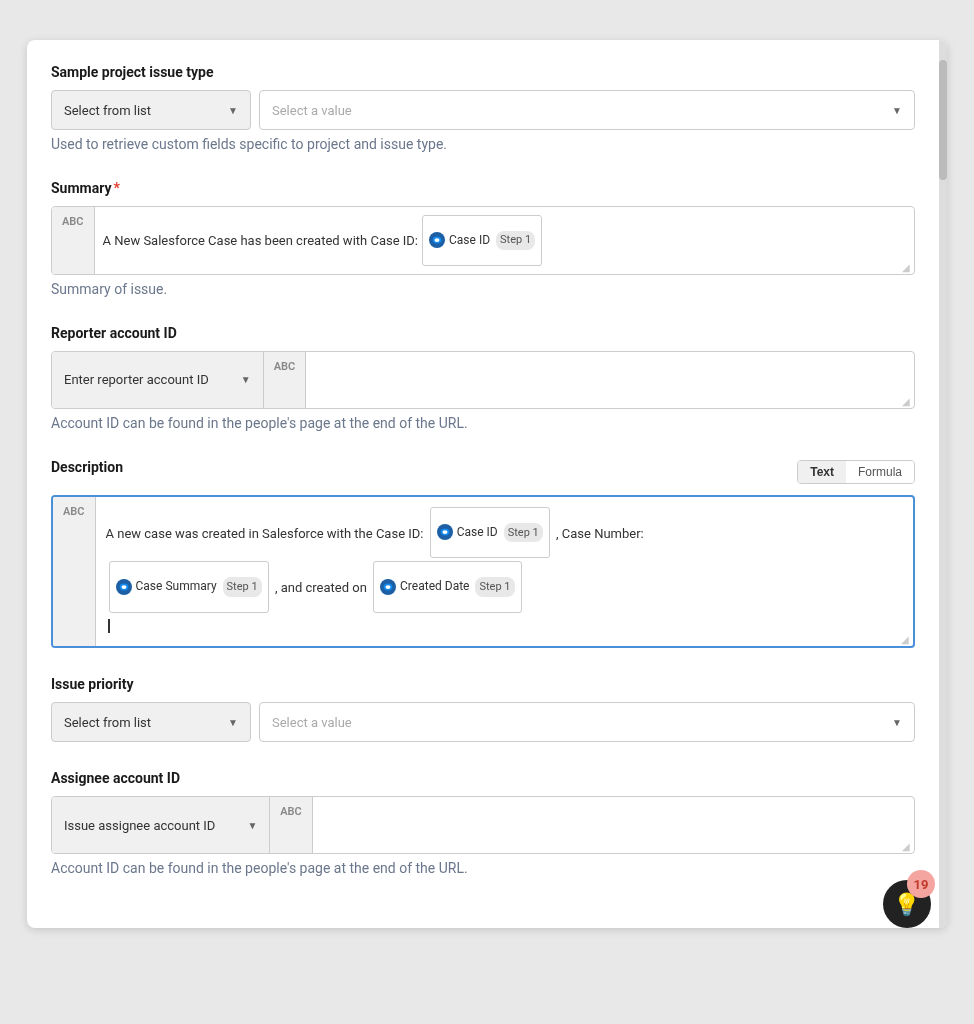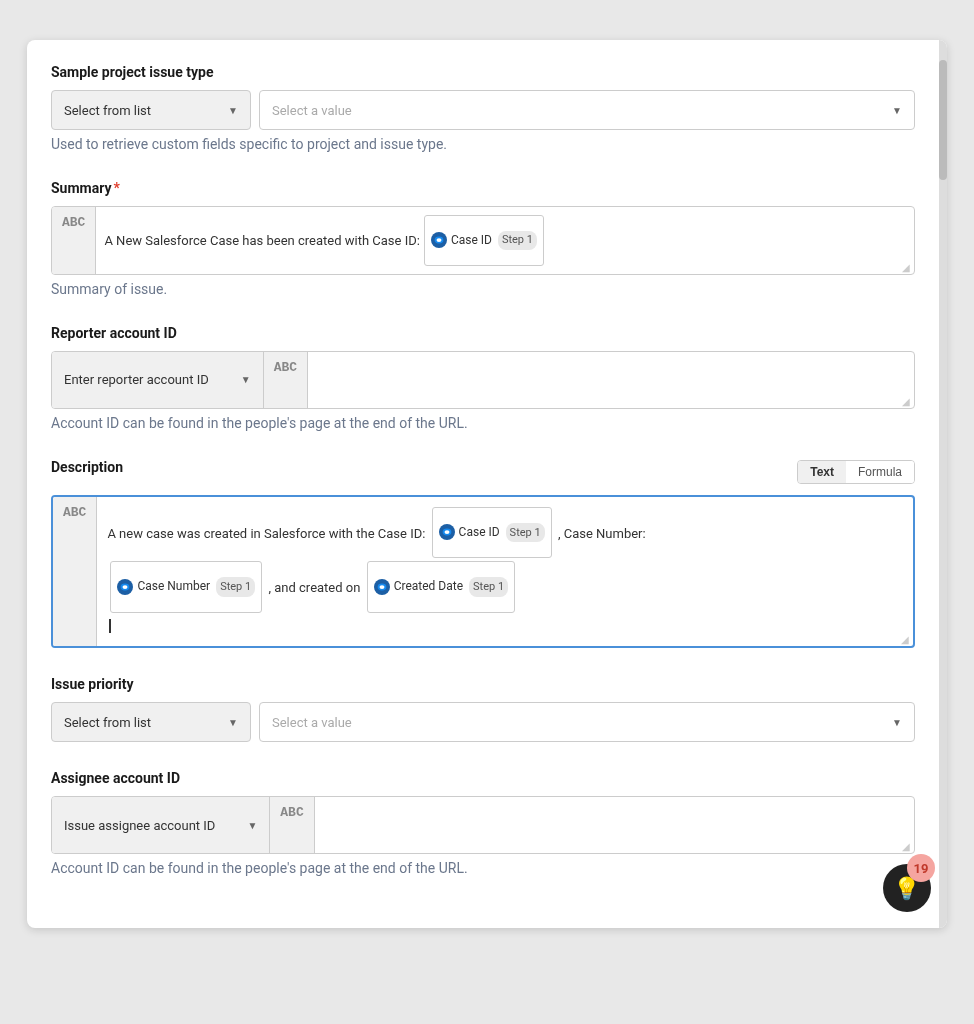--- a/index.html
+++ b/index.html
@@ -101,28 +101,27 @@
       border: 1px solid #ccc;
       border-radius: 4px;
       background: #fff;
       overflow: hidden;
       min-height: 40px;
     }
     .abc-label {
       background: #f0f0f0;
       border-right: 1px solid #ccc;
       padding: 8px 10px;
-      font-size: 13px;
+      font-size: 11px;
       font-weight: 600;
       color: #888;
       display: flex;
       align-items: flex-start;
       justify-content: center;
       min-width: 40px;
-      font-family: Liberation Mono, monospace;
     }
     .text-area-inner {
       flex: 1;
       padding: 8px;
       font-size: 13px;
       color: #333;
       min-height: 56px;
       display: flex;
       align-items: flex-start;
       flex-wrap: wrap;
@@ -220,21 +219,21 @@
     .cursor {
       display: inline-block;
       width: 2px;
       height: 14px;
       background: #333;
       margin-left: 2px;
       vertical-align: middle;
     }
     .notification-badge {
       position: absolute;
-      bottom: 16px;
+      bottom: 0;
       right: 16px;
       display: flex;
       align-items: flex-end;
       gap: 0;
     }
     .badge-number {
       background: #f5a5a0;
       color: #c0392b;
       border-radius: 50%;
       width: 28px;
@@ -370,21 +369,21 @@
             </span>
             <span>, Case Number:</span>
             <br>
             <span class="tag" style="margin: 3px 3px;">
               <span class="tag-icon">
                 <svg viewBox="0 0 16 16" fill="none" width="10" height="10">
                   <ellipse cx="8" cy="8" rx="7" ry="5.5" fill="#1589ee"></ellipse>
                   <ellipse cx="8" cy="8" rx="4" ry="3" fill="#fff"></ellipse>
                 </svg>
               </span>
-              <span>Case Number</span>
+              <span>Case Summary</span>
               <span class="tag-step">Step 1</span>
             </span>
             <span>, and created on</span>
             <span class="tag" style="margin: 0 3px;">
               <span class="tag-icon">
                 <svg viewBox="0 0 16 16" fill="none" width="10" height="10">
                   <ellipse cx="8" cy="8" rx="7" ry="5.5" fill="#1589ee"></ellipse>
                   <ellipse cx="8" cy="8" rx="4" ry="3" fill="#fff"></ellipse>
                 </svg>
               </span>

